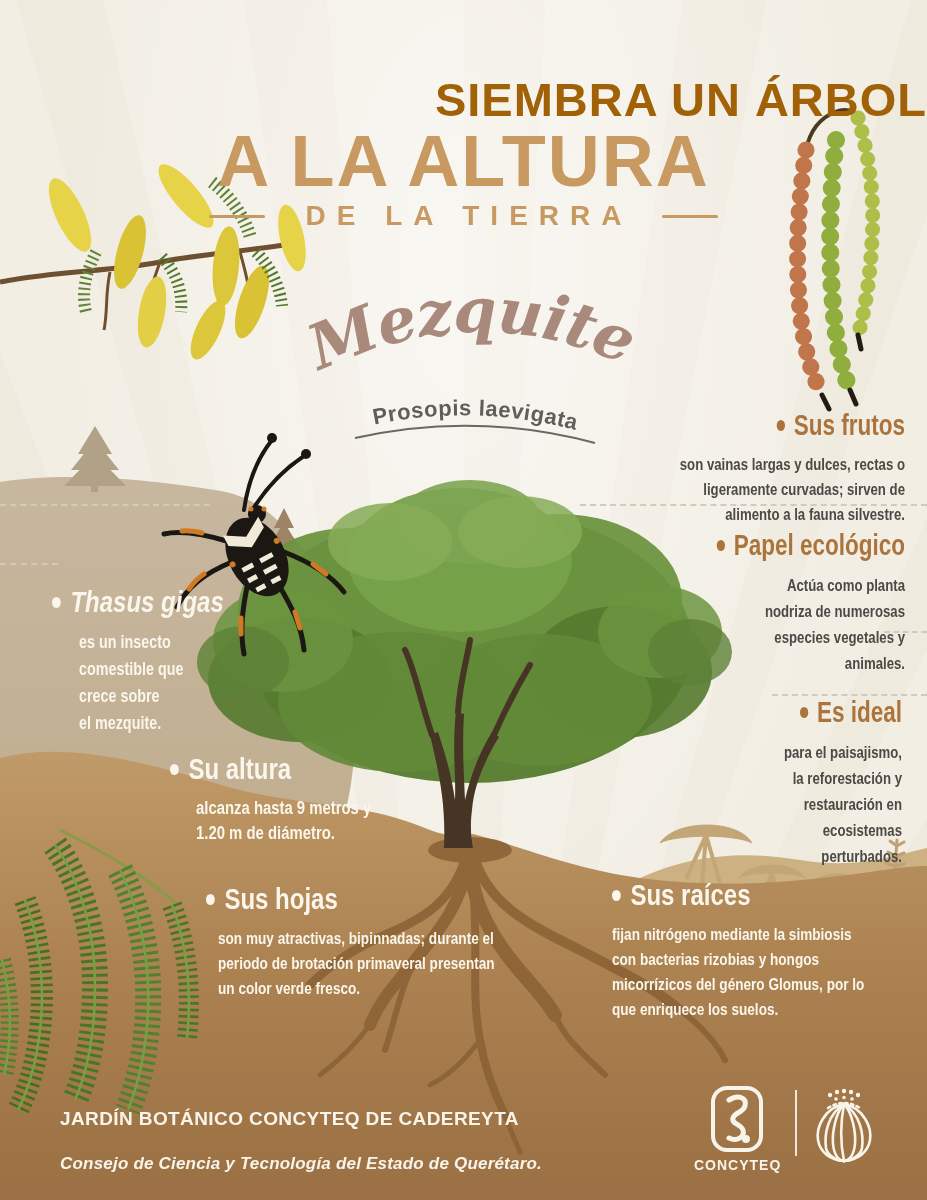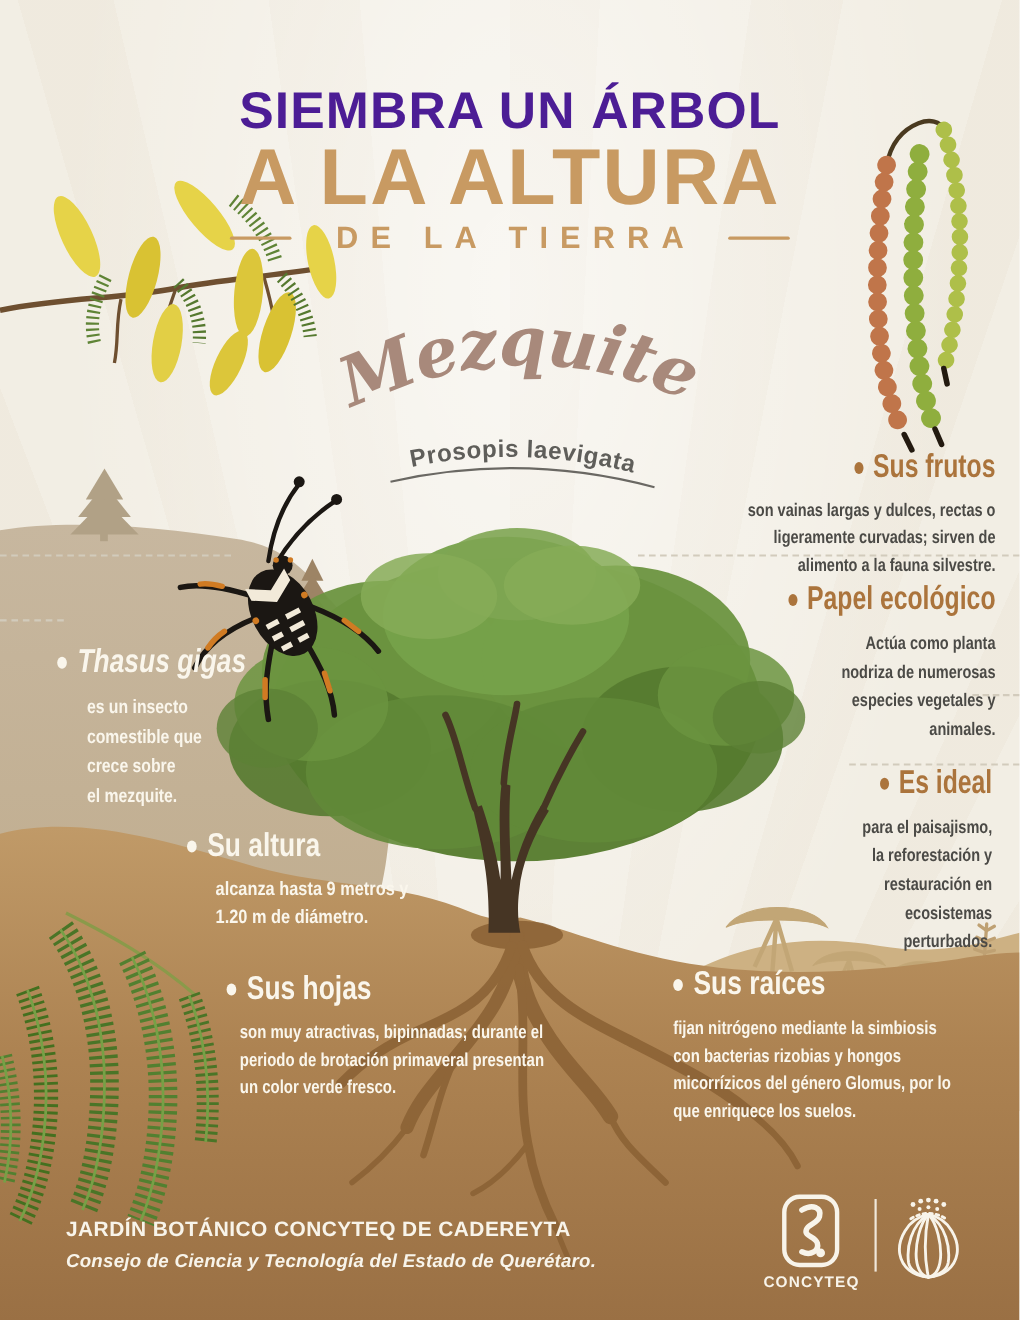--- a/index.html
+++ b/index.html
@@ -8,21 +8,21 @@
     background:#f2eee4;
     font-family:"Liberation Sans", sans-serif;
   }
   .bgpat{position:absolute;inset:0;
     background:
       radial-gradient(ellipse at 50% 22%, rgba(255,255,255,.55), transparent 62%),
       repeating-conic-gradient(from 240deg at 50% 130%, rgba(190,160,120,.05) 0 3deg, transparent 3deg 8deg);
   }
   .abs{position:absolute;}
   
-  .t1{width:100%;text-align:center;color:#4c1d95;font-weight:bold;font-size:47px;letter-spacing:1px;}
+  .t1{width:100%;text-align:right;color:#a16207;font-weight:bold;font-size:47px;letter-spacing:1px;}
   .t2{width:100%;text-align:center;color:#c89a62;font-weight:bold;font-size:72px;letter-spacing:2px;}
   .t3row{width:100%;display:flex;align-items:center;justify-content:center;gap:30px;}
   .t3{color:#c89a62;font-weight:bold;font-size:28px;letter-spacing:11px;text-indent:11px;}
   .tdash{width:56px;height:3px;background:#c89a62;border-radius:2px;}
   
   .sec{position:absolute;}
   .hrow{display:flex;align-items:center;gap:12px;}
   .hrow.r{justify-content:flex-end;}
   .dot{width:11px;height:11px;border-radius:50%;flex:0 0 auto;}
   .dot.br{background:#ab743c;}
@@ -39,21 +39,21 @@
   .o-l{transform-origin:left top;}
   .o-r{transform-origin:right top;}
   .sq75{transform:scaleX(.75);}
   .sq8{transform:scaleX(.8);}
   .sq82{transform:scaleX(.82);}
   .sq85{transform:scaleX(.85);}
   .sq95{transform:scaleX(.95);}
   .dashline{position:absolute;border-top:2px dashed #d2cbbc;}
   
   .forg{color:#f8f4ea;font-weight:bold;font-size:19px;letter-spacing:.4px;}
-  .fsub{color:#f8f4ea;font-weight:bold;font-style:italic;font-size:17px;margin-top:7px;letter-spacing:.2px;}
+  .fsub{color:#f8f4ea;font-weight:bold;font-style:italic;font-size:17px;margin-top:24px;letter-spacing:.2px;}
   .logotxt{color:#f8f4ea;font-weight:bold;font-size:14px;letter-spacing:1px;}
   .cicon{width:52px;height:66px;border:4px solid #f8f4ea;border-radius:16px;box-sizing:border-box;}
   .vdiv{width:2px;height:66px;background:#f8f4ea;opacity:.9;}
 </style>
 </head>
 <body>
 
 <div id="poster">
   <div class="bgpat"></div>
 

